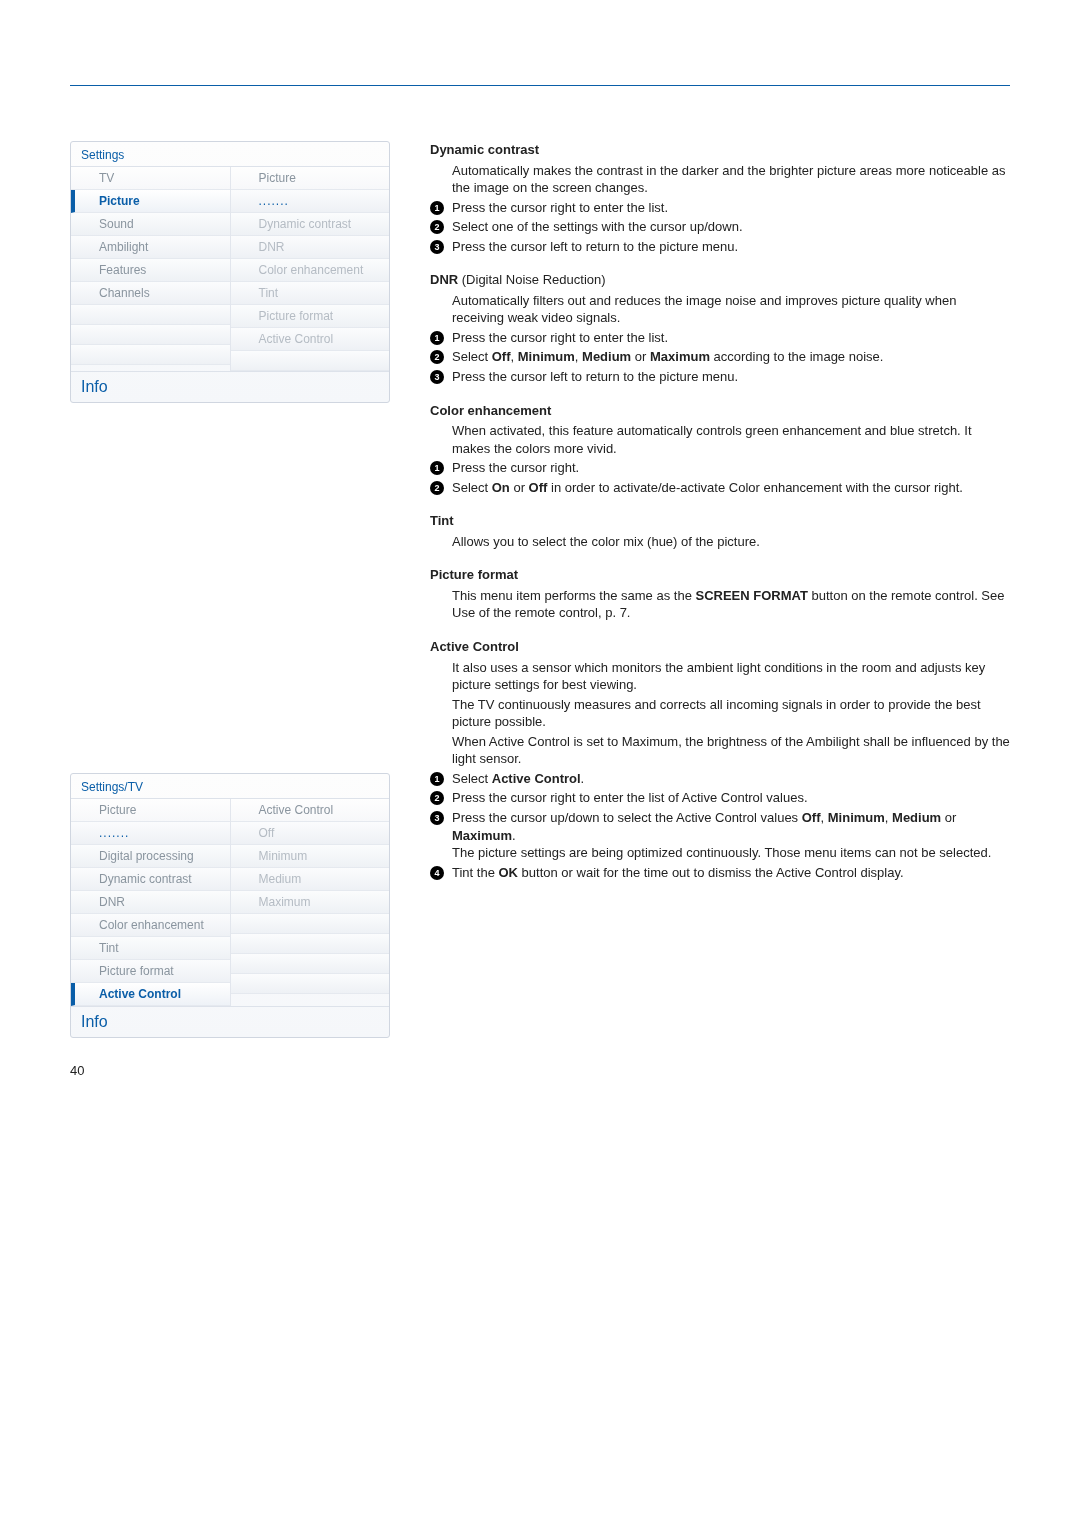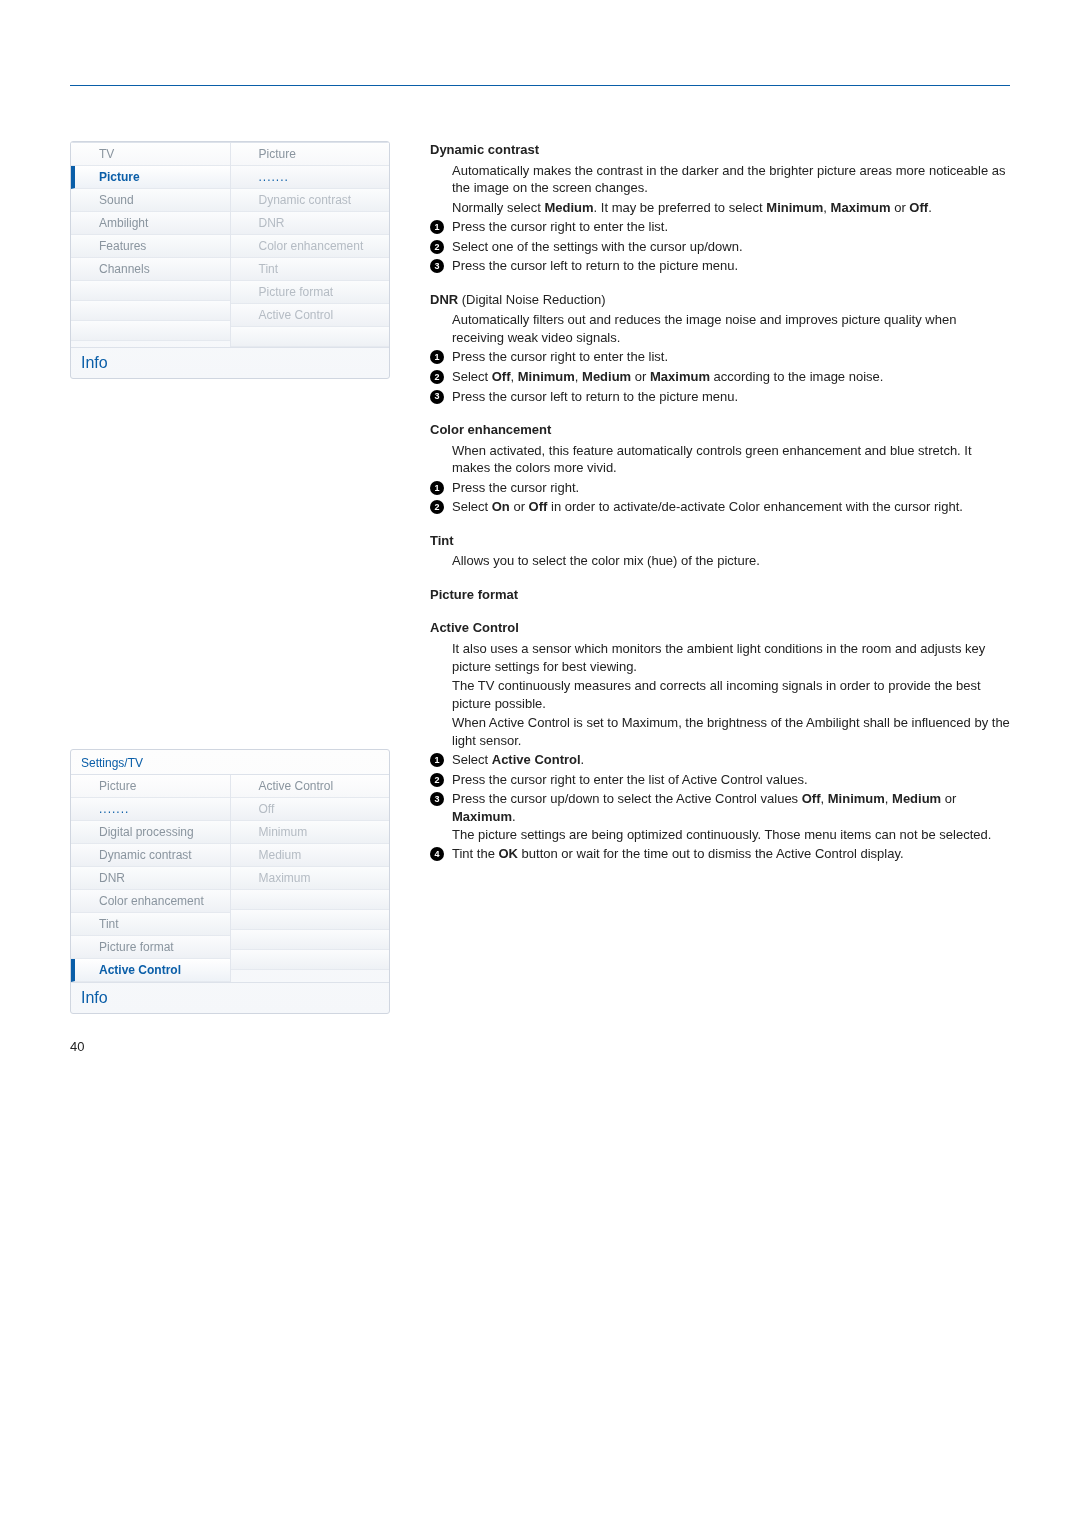--- a/index.html
+++ b/index.html
@@ -122,20 +122,21 @@
 </style>
 </head>
 <body>
 
 <div class="page">
   <div class="top-rule"></div>
   <div class="columns">
     <div class="left-col">
 
       <div class="menu-box">
+        <div class="menu-title">Settings</div>
         <div class="menu-cols">
           <div class="menu-pane">
             <div class="menu-row header">TV</div>
             <div class="menu-row selected">Picture</div>
             <div class="menu-row">Sound</div>
             <div class="menu-row">Ambilight</div>
             <div class="menu-row">Features</div>
             <div class="menu-row">Channels</div>
             <div class="menu-row"></div>
             <div class="menu-row"></div>
@@ -187,23 +188,20 @@
         <div class="menu-foot">Info</div>
       </div>
 
     </div>
 
     <div class="right-col">
 
       <div class="section">
         <div class="sec-title">Dynamic contrast</div>
         <div class="para">Automatically makes the contrast in the darker and the brighter picture areas more noticeable as the image on the screen changes.</div>
-        <div class="para">
-          <span>Normally select </span><b>Medium</b><span>. It may be preferred to select </span><b>Minimum</b><span>, </span><b>Maximum</b><span> or </span><b>Off</b><span>.</span>
-        </div>
         <div class="step">
             <span class="num">1</span>
             <span class="txt">Press the cursor right to enter the list.</span>
           </div>
         <div class="step">
             <span class="num">2</span>
             <span class="txt">Select one of the settings with the cursor up/down.</span>
           </div>
         <div class="step">
             <span class="num">3</span>
@@ -241,20 +239,21 @@
           </div>
       </div>
 
       <div class="section">
         <div class="sec-title">Tint</div>
         <div class="para">Allows you to select the color mix (hue) of the picture.</div>
       </div>
 
       <div class="section">
         <div class="sec-title">Picture format</div>
+        <div class="para"><span>This menu item performs the same as the </span><b>SCREEN FORMAT</b><span> button on the remote control. See Use of the remote control, p. 7.</span></div>
       </div>
 
       <div class="section">
         <div class="sec-title">Active Control</div>
         <div class="para">It also uses a sensor which monitors the ambient light conditions in the room and adjusts key picture settings for best viewing.</div>
         <div class="para">The TV continuously measures and corrects all incoming signals in order to provide the best picture possible.</div>
         <div class="para">When Active Control is set to Maximum, the brightness of the Ambilight shall be influenced by the light sensor.</div>
         <div class="step">
             <span class="num">1</span>
             <span class="txt"><span>Select </span><b>Active Control</b><span>.</span></span>

